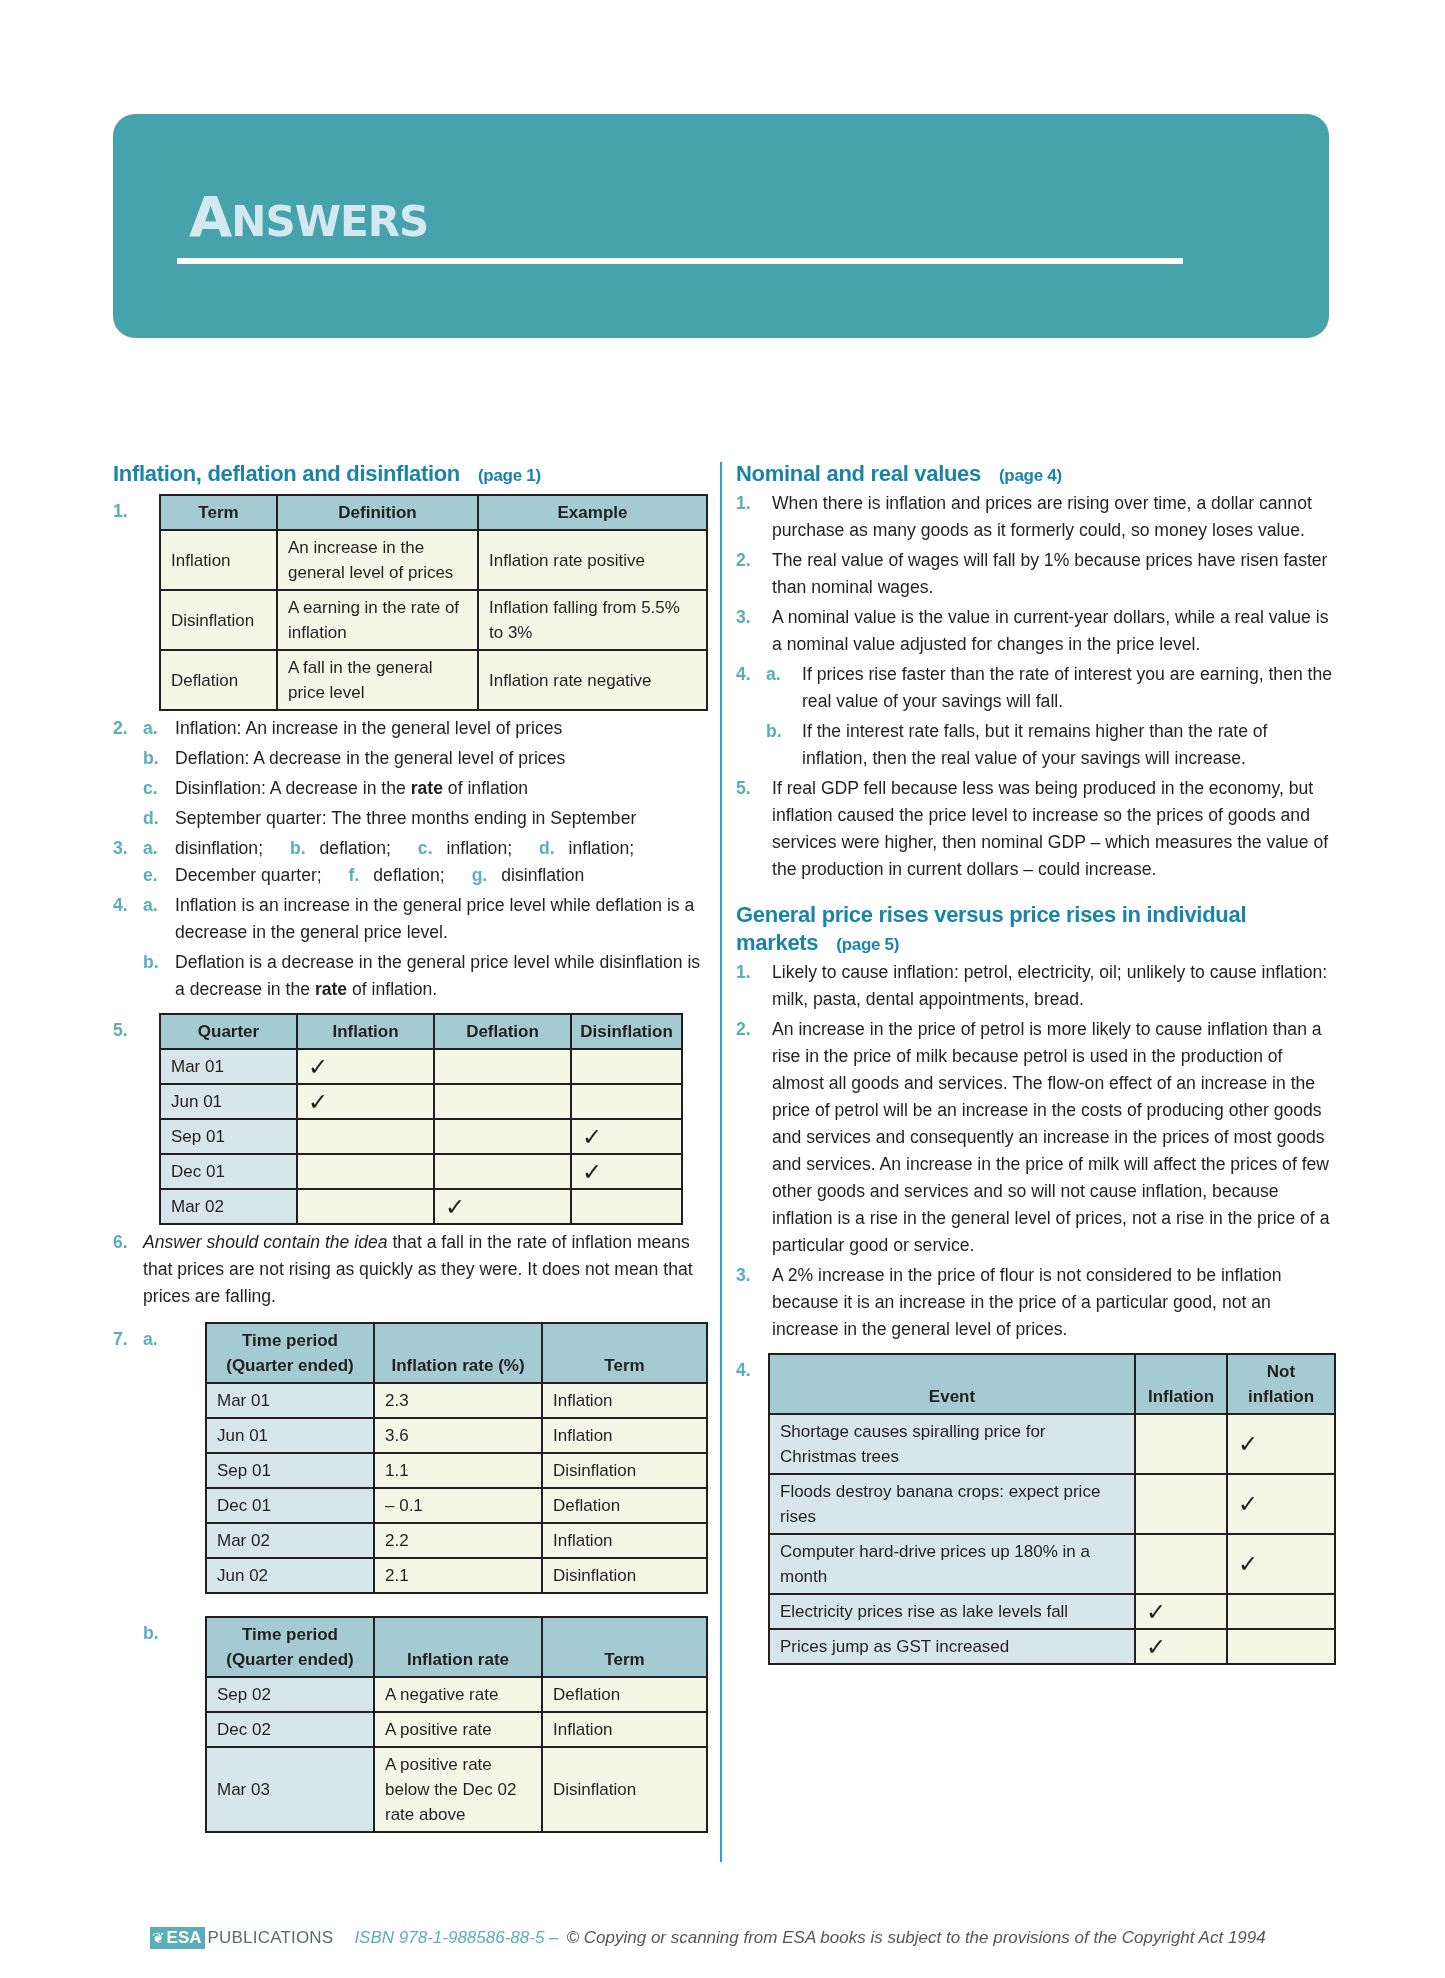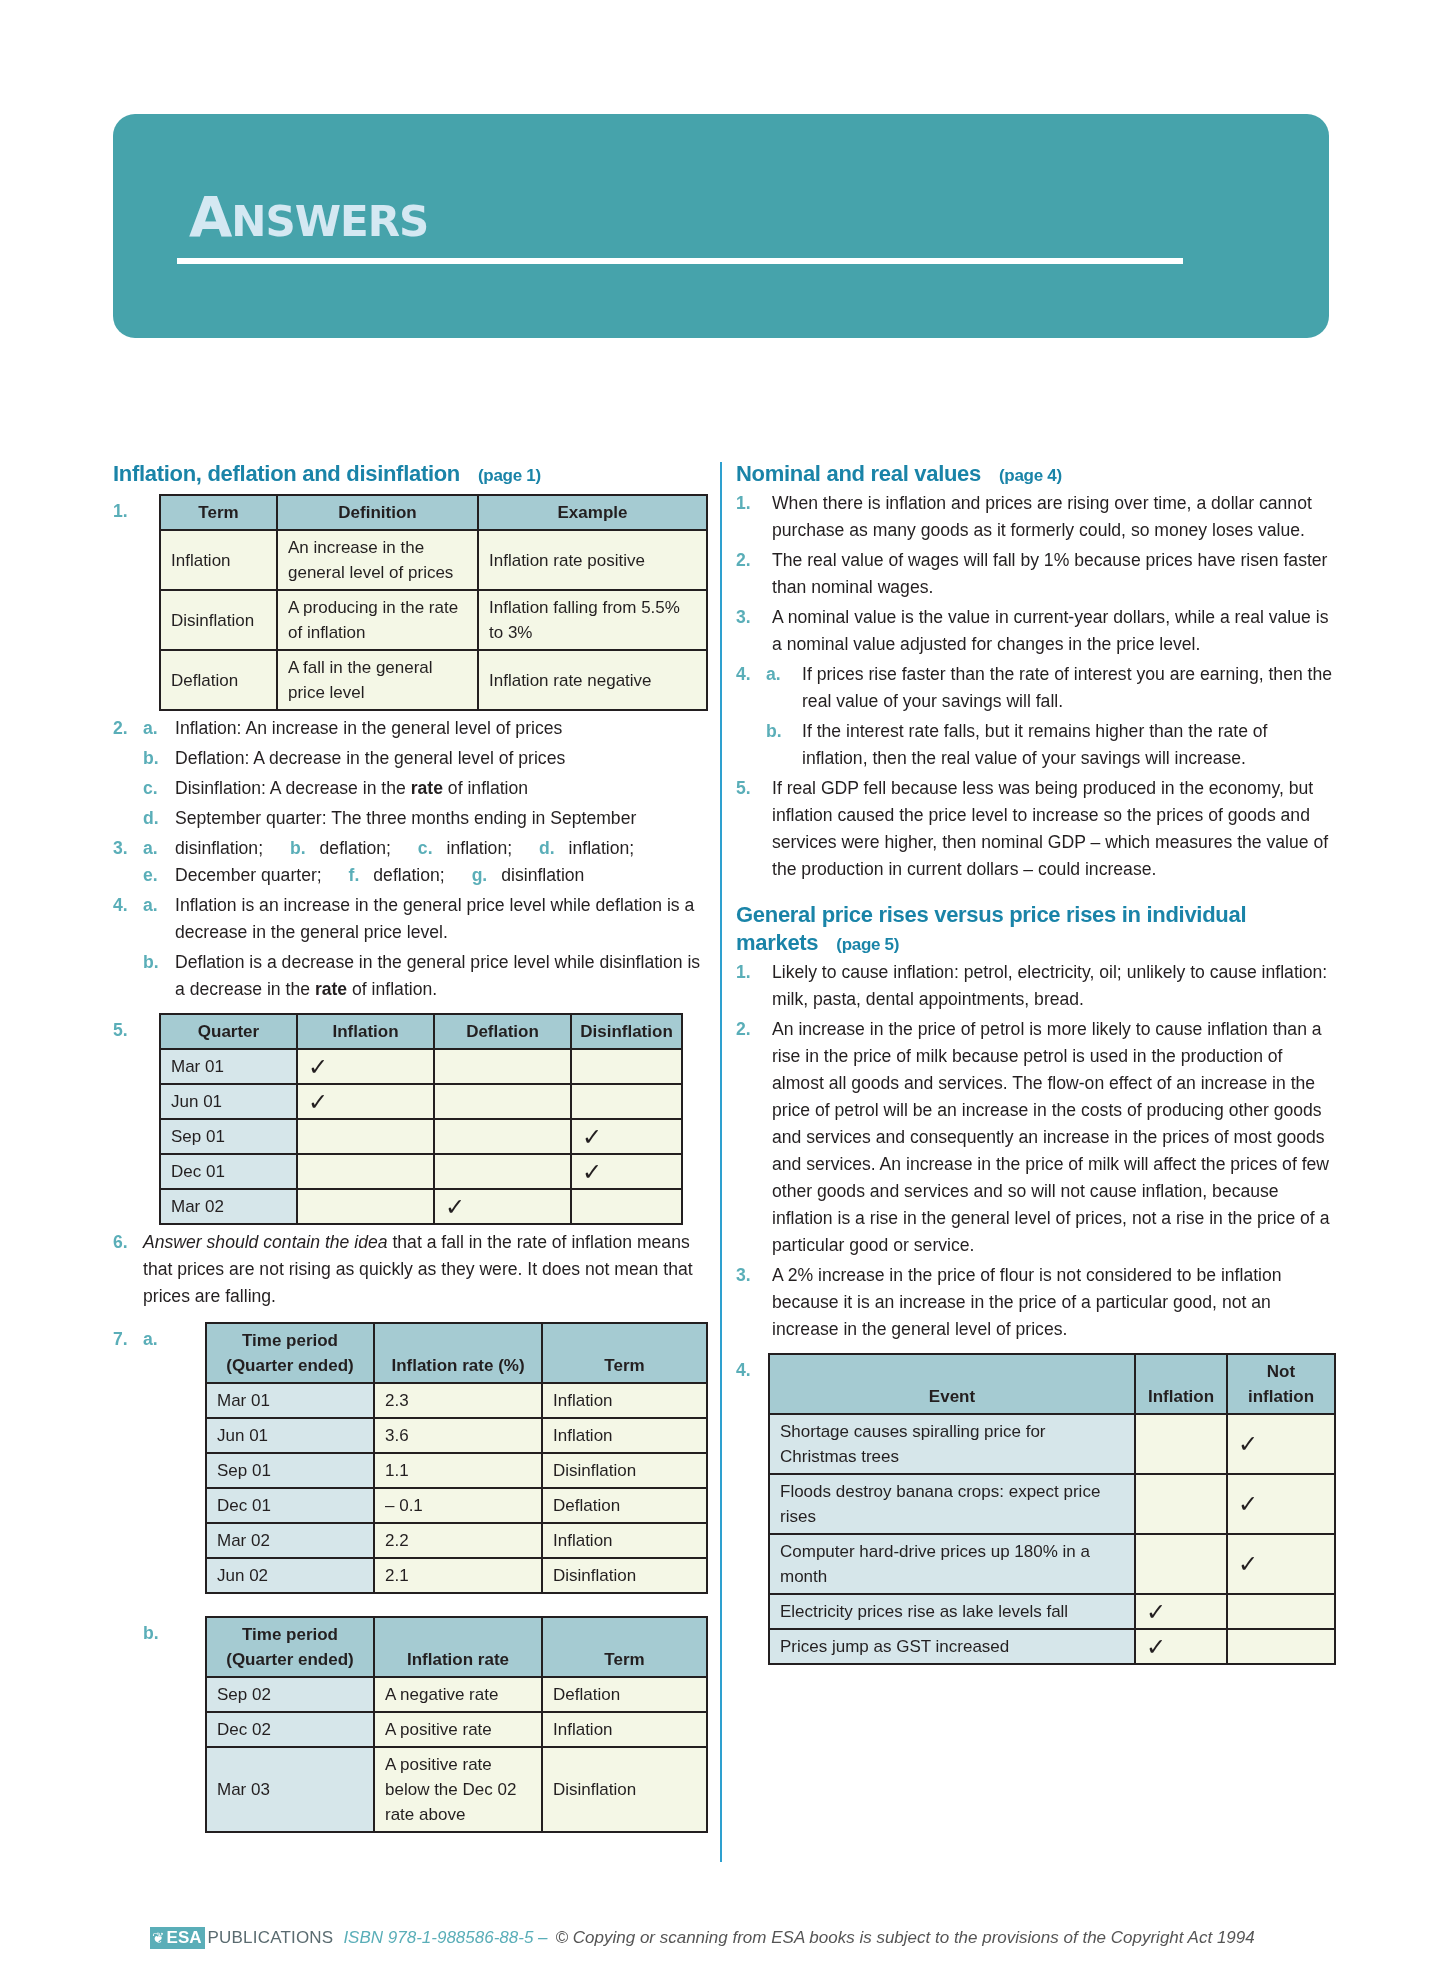--- a/index.html
+++ b/index.html
@@ -44,21 +44,21 @@
   .tbl-wrap { position: relative; padding-left: 46px; margin: 4px 0 4px 0; }
   .tbl-wrap > .num { position: absolute; left: 0; top: 4px; }
   .tbl-wrap7 { position: relative; padding-left: 92px; margin: 6px 0; }
   .tbl-wrap7 > .n1 { position: absolute; left: 0; top: 4px; }
   .tbl-wrap7 > .n2 { position: absolute; left: 30px; top: 4px; }
 
   .footer { position: absolute; left: 150px; top: 1927px; font-size: 17px; display: flex; align-items: center; white-space: nowrap; }
   .logo { display: inline-flex; align-items: center; background: #5aaeb8; color: #fff; font-weight: bold; font-size: 17px; height: 22px; padding: 0 3px 0 2px; }
   .logo .leaf { font-size: 15px; margin-right: 2px; }
   .pub { color: #5a6b70; margin-left: 3px; letter-spacing: 0.2px; }
-  .isbn { color: #5aaeb8; font-style: italic; margin-left: 10px; text-align: right; }
+  .isbn { color: #5aaeb8; font-style: italic; margin-left: 21px; text-align: right; }
   .copy { color: #555; font-style: italic; margin-left: 8px; }
 </style>
 </head>
 <body>
 
 <div class="banner">
   <div class="banner-title"><span class="big">A</span><span class="small">NSWERS</span></div>
   <div class="banner-rule"></div>
 </div>
 
@@ -78,21 +78,21 @@
       </tr>
         </thead>
       <tbody id="q1-body">
           <tr>
             <td class="cream">Inflation</td>
             <td class="cream">An increase in the general level of prices</td>
             <td class="cream">Inflation rate positive</td>
           </tr>
           <tr>
             <td class="cream">Disinflation</td>
-            <td class="cream">A producing in the rate of inflation</td>
+            <td class="cream">A earning in the rate of inflation</td>
             <td class="cream">Inflation falling from 5.5% to 3%</td>
           </tr>
           <tr>
             <td class="cream">Deflation</td>
             <td class="cream">A fall in the general price level</td>
             <td class="cream">Inflation rate negative</td>
           </tr>
         </tbody>
     </table>
   </div>

